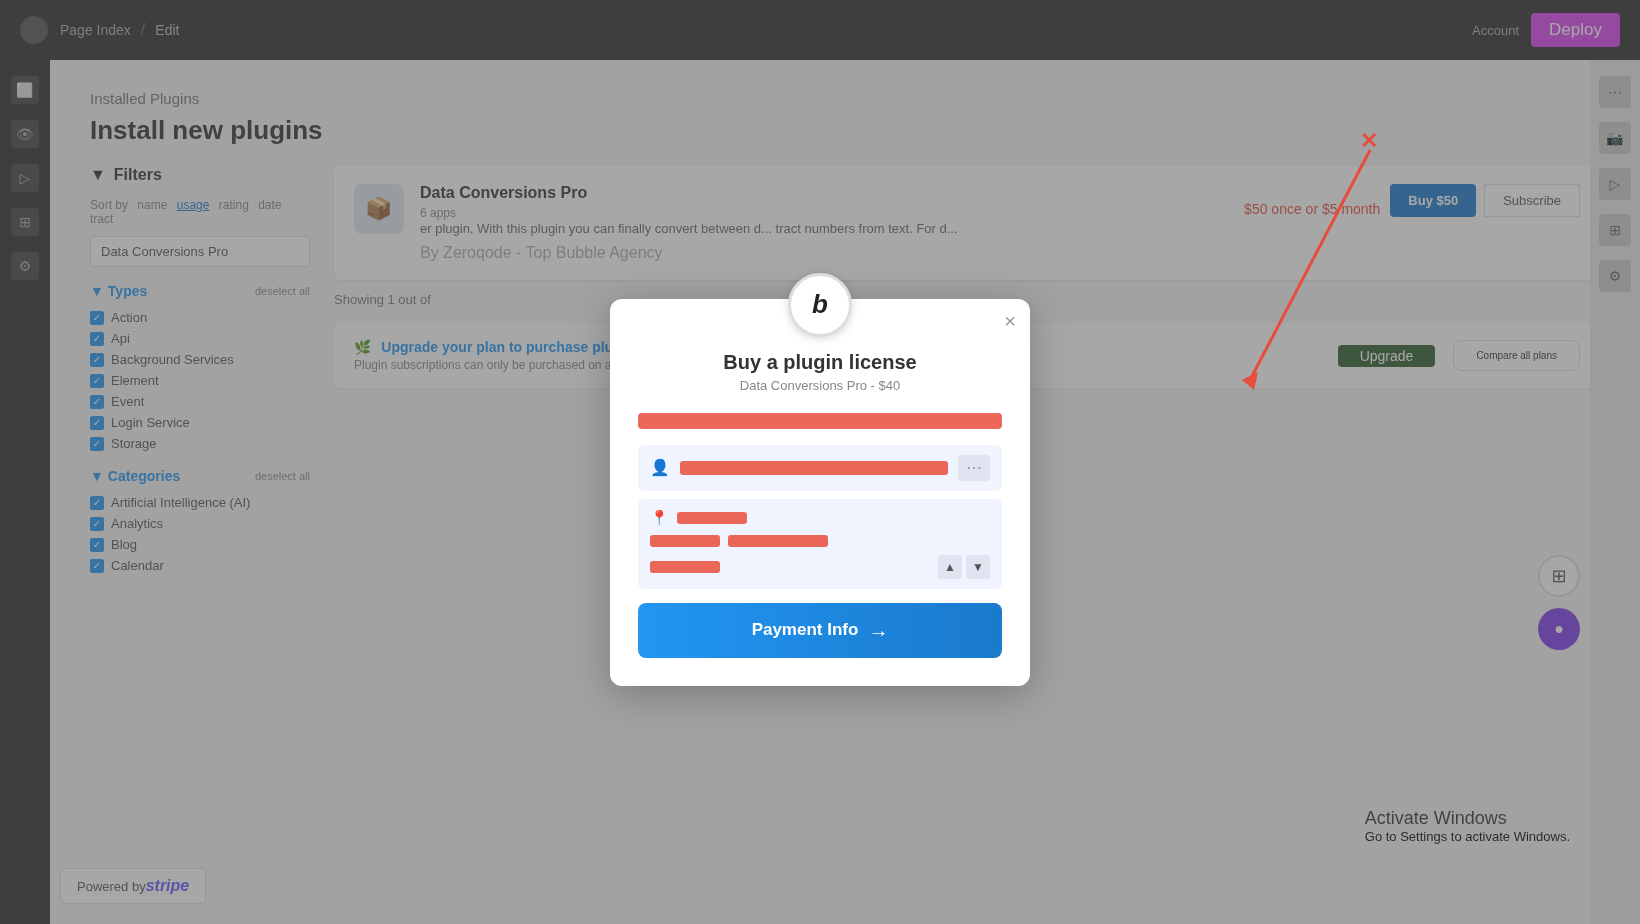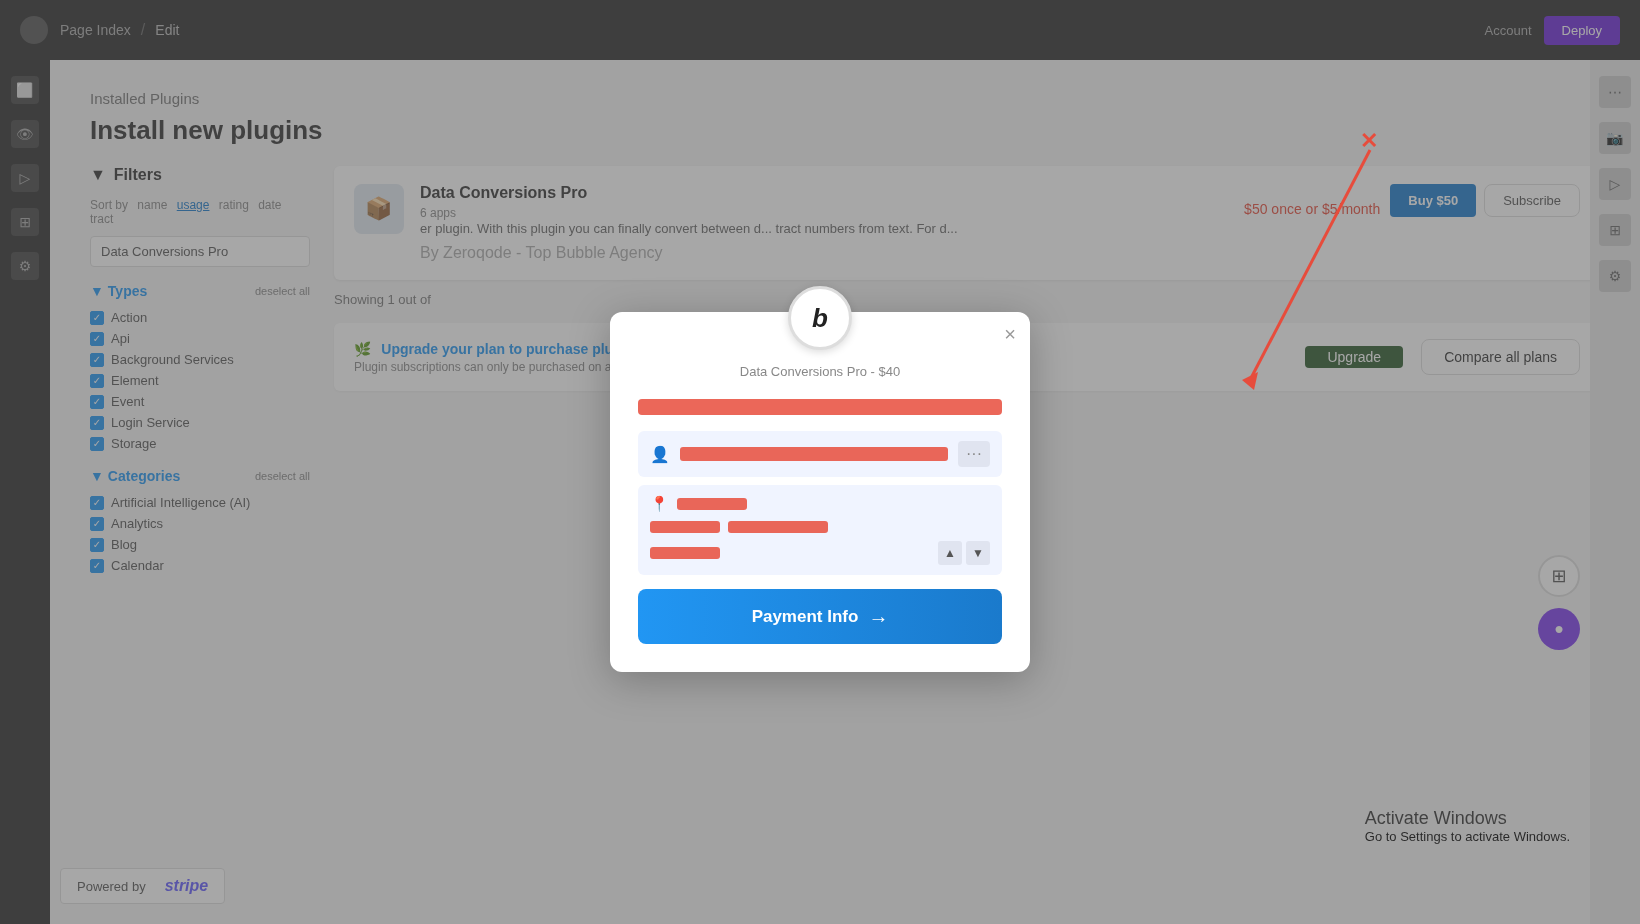--- a/index.html
+++ b/index.html
@@ -49,26 +49,26 @@
       color: #bbb;
       font-size: 14px;
     }
     .topnav-right {
       margin-left: auto;
       display: flex;
       align-items: center;
       gap: 12px;
     }
     .topnav-btn {
-      background: #6d28d9;
+      background: #d946ef;
       color: white;
       border: none;
       padding: 7px 18px;
       border-radius: 4px;
-      font-size: 13px;
+      font-size: 17px;
       cursor: pointer;
     }
     .topnav-user {
       color: #aaa;
       font-size: 13px;
     }
 
     
     .sidebar {
       position: absolute;
@@ -268,21 +268,21 @@
       border-radius: 4px;
       font-size: 13px;
       cursor: pointer;
       font-weight: 600;
     }
     .btn-subscribe {
       background: white;
       color: #555;
       border: 1px solid #ddd;
       padding: 8px 18px;
-      border-radius: 8px;
+      border-radius: 1px;
       font-size: 13px;
       cursor: pointer;
     }
     .apps-count {
       font-size: 12px;
       color: #888;
     }
     .showing-text {
       font-size: 13px;
       color: #777;
@@ -323,37 +323,37 @@
       font-size: 14px;
       cursor: pointer;
       margin-right: 10px;
     }
     .btn-compare {
       background: white;
       color: #333;
       border: 1px solid #ddd;
       padding: 9px 22px;
       border-radius: 8px;
-      font-size: 14px;
+      font-size: 10px;
       cursor: pointer;
     }
 
     
     .powered-stripe {
       position: absolute;
       bottom: 20px;
       left: 60px;
       z-index: 3;
       background: white;
       border: 1px solid #ddd;
       border-radius: 4px;
       padding: 8px 16px;
       display: flex;
       align-items: center;
-      gap: 19px;
+      gap: 0;
       font-size: 13px;
       color: #555;
     }
     .stripe-logo {
       font-weight: 800;
       color: #635bff;
       font-style: italic;
       font-size: 16px;
     }
 
@@ -756,20 +756,21 @@
 
 <div class="float-right-btn float-apps-btn" style="position:absolute;right:60px;top:555px;width:42px;height:42px;background:white;border-radius:50%;border:2px solid #ddd;display:flex;align-items:center;justify-content:center;font-size:18px;cursor:pointer;color:#555;z-index:3;">⊞</div>
 <div class="float-right-btn float-chat-btn" style="position:absolute;right:60px;top:608px;width:42px;height:42px;background:#7c3aed;border-radius:50%;display:flex;align-items:center;justify-content:center;font-size:16px;cursor:pointer;color:white;z-index:3;">●</div>
 
 <div class="modal-overlay">
   <div class="modal" style="position:relative;margin-top:60px;">
     <div class="modal-logo">
       <span style="font-size:26px;font-weight:900;font-style:italic;color:#222;">b</span>
     </div>
     <button class="modal-close">×</button>
+    <div class="modal-title">Buy a plugin license</div>
     <div class="modal-subtitle">Data Conversions Pro - $40</div>
 
     <div class="top-redacted-bar" style="height:16px;background:#e74c3c;border-radius:4px;opacity:0.85;margin-bottom:16px;"></div>
 
     <div class="address-bar-row">
       <span class="addr-icon">👤</span>
       <div class="addr-redacted"></div>
       <div class="addr-dots">···</div>
     </div>
 

